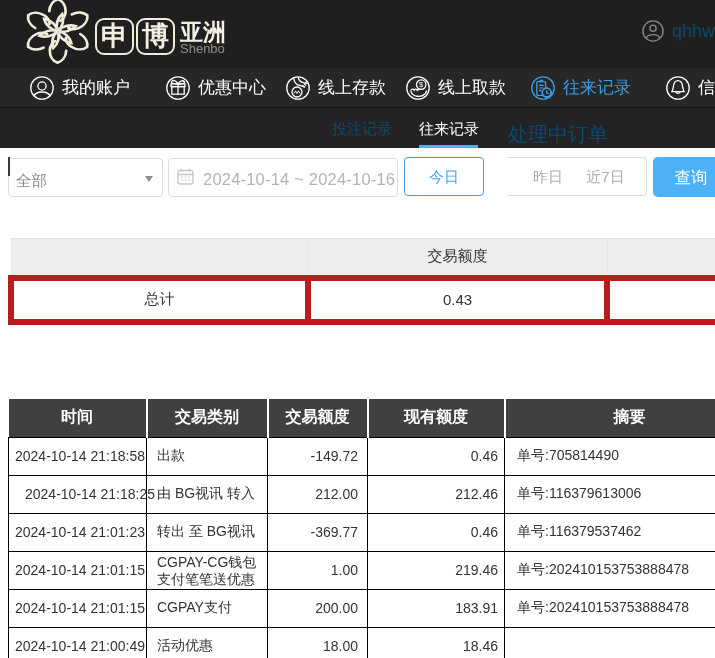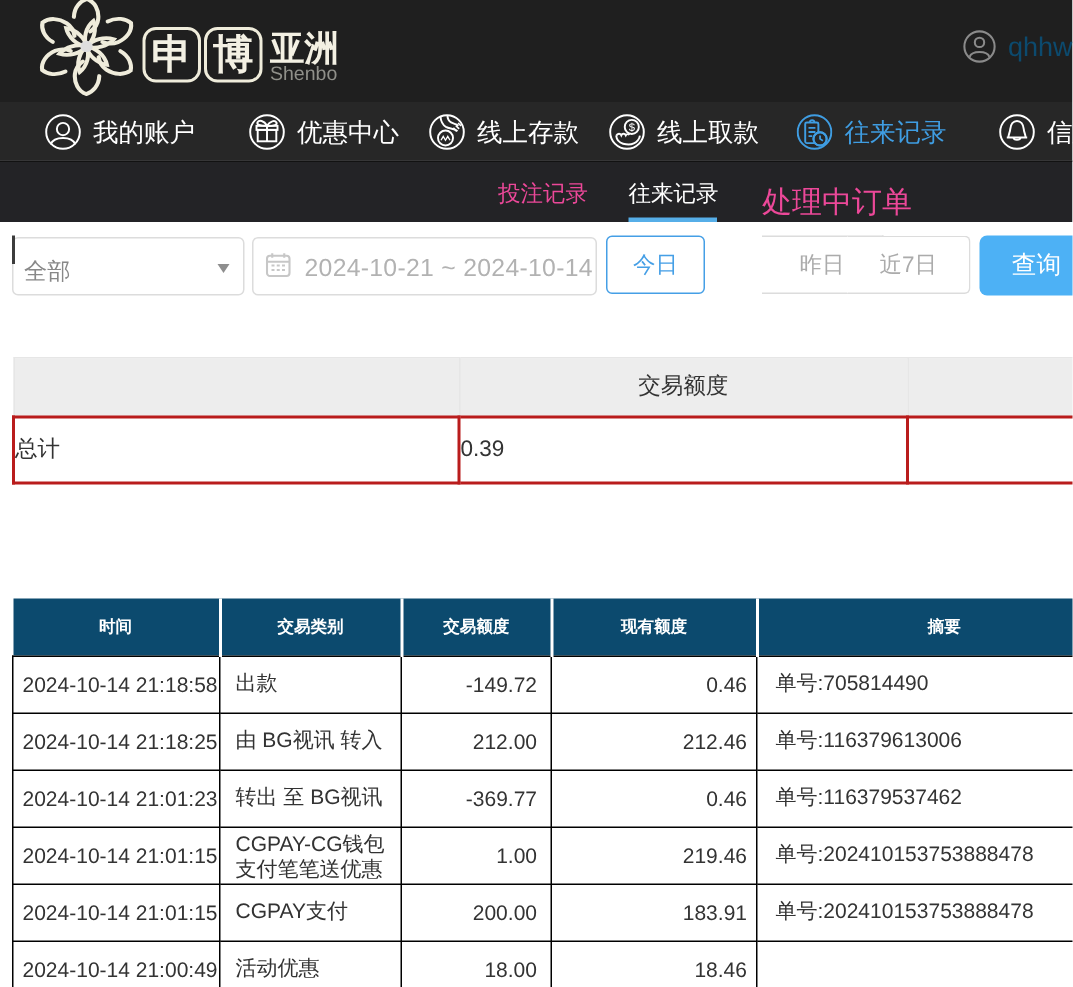--- a/index.html
+++ b/index.html
@@ -2,36 +2,36 @@
 <html><head>
 <meta charset="utf-8">
 <style>
 *{margin:0;padding:0;box-sizing:border-box}
 html,body{width:715px;height:658px;overflow:hidden}
 body{font-family:"Liberation Sans",sans-serif;background:#fff;position:relative}
 .abs{position:absolute}
 .hdr{left:0;top:0;width:715px;height:68px;background:#1f1f1f}
 .nav{left:0;top:68px;width:715px;height:39px;background:#272727}
 .sub{left:0;top:107px;width:715px;height:41px;background:#232326;border-top:1px solid #121212}
-.navitem{top:76px;height:24px;display:flex;align-items:center;color:#fff;font-size:17px;white-space:nowrap}
+.navitem{top:76px;height:24px;display:flex;align-items:flex-start;color:#fff;font-size:17px;white-space:nowrap}
 .navitem svg{margin-right:8px}
-.tab{top:120px;font-size:15px;color:#ec4899;white-space:nowrap}
+.tab{top:120px;font-size:15px;color:#0c4a6e;white-space:nowrap}
 .tab.on{color:#fff}
 .underline{left:419px;top:145px;width:59px;height:3px;background:#56aee8}
 .box{border:1px solid #dcdcdc;border-radius:4px;background:#fff}
 .selbox{left:8px;top:158px;width:155px;height:39px}
 .datebox{left:168px;top:158px;width:230px;height:39px}
 .btn{top:157px;height:39px;background:#fff;border:1px solid #dcdcdc;font-size:15px;color:#ababab;text-align:center;line-height:37px}
 .caret{left:8px;top:157px;width:2px;height:19px;background:#3c3c3c;z-index:3}
 table{border-collapse:collapse}
 .t1{left:8px;top:238px;width:746px;font-size:15px;color:#333}
 .t1 .h td{background:#ededed;height:39px;border:1px solid #e6e6e6;border-bottom:none}
-.t1 .b td{height:44px;border:2px solid #b91c1c;}
+.t1 .b td{height:44px;border:6px solid #b91c1c;text-align:center}
 .t2{left:8px;top:399px;width:746px;font-size:14px;color:#333;table-layout:fixed}
-.t2 th{background:#0c4a6e;color:#fff;height:38px;font-size:11px;font-weight:bold;border-left:2px solid #fff}
+.t2 th{background:#404040;color:#fff;height:38px;font-size:16px;font-weight:bold;border-left:2px solid #fff}
 .t2 th:first-child{border-left:none}
 .t2 td{height:38px;border:1px solid #000000;padding:0 10px;white-space:nowrap;overflow:visible}
 .t2 td.r{text-align:right;padding-right:9px}
 .t2 td.r4{text-align:right;padding-right:6px}
 </style>
 </head>
 <body>
 <div class="abs hdr"></div>
 <div class="abs nav"></div>
 <div class="abs sub"></div>
@@ -132,36 +132,36 @@
 <div class="abs caret"></div>
 <div class="abs box selbox"></div>
 <div class="abs" style="left:16px;top:171px;font-size:15.5px;color:#888">全部</div>
 <div class="abs" style="left:145px;top:176px;width:0;height:0;border-left:4.5px solid transparent;border-right:4.5px solid transparent;border-top:6px solid #8e8e8e"></div>
 <div class="abs box datebox"></div>
 <svg class="abs" style="left:177px;top:168px" width="17" height="17" viewBox="0 0 17 17" fill="none" stroke="#c7c7c7" stroke-width="1.4">
   <rect x="1" y="2.5" width="15" height="13.5" rx="2"></rect>
   <path d="M1,6.5 h15 M4.5,0.8 v3 M12.5,0.8 v3"></path>
   <path d="M4,9 h2 M7.5,9 h2 M11,9 h2 M4,12 h2 M7.5,12 h2 M11,12 h2" stroke-width="1.2"></path>
 </svg>
-<div class="abs" style="left:203px;top:170px;font-size:16.5px;color:#b2b2b2;letter-spacing:0.2px">2024-10-21 ~ 2024-10-14</div>
-<div class="abs btn" style="left:404px;width:66px;border:1px solid #459fe6;color:#459fe6;border-radius:4px;z-index:2">今日</div>
+<div class="abs" style="left:203px;top:170px;font-size:16.5px;color:#b2b2b2;letter-spacing:0.2px">2024-10-14 ~ 2024-10-16</div>
+<div class="abs btn" style="left:404px;width:80px;border:1px solid #459fe6;color:#459fe6;border-radius:4px;z-index:2">今日</div>
 <div class="abs btn" style="left:508px;width:81px;border-left:none">昨日</div>
 <div class="abs btn" style="left:565px;width:82px;border-left:none;border-radius:0 4px 4px 0">近7日</div>
 <div class="abs" style="left:653px;top:157px;width:76px;height:40px;background:#4db1f5;border-radius:5px;color:#fff;font-size:16.5px;text-align:center;line-height:40px">查询</div>
 
 <table class="abs t1">
   <tbody>
       <tr class="h">
         <td style="width:297px"></td>
         <td style="width:299px;text-align:center">交易额度</td>
         <td></td>
       </tr>
   <tr class="b">
         <td>总计</td>
-        <td>0.39</td>
+        <td>0.43</td>
         <td></td>
       </tr>
 </tbody>
   </table>
 
 <table class="abs t2">
   <tbody>
       <tr>
     <th style="width:138px">时间</th>
     <th style="width:121px">交易类别</th>
@@ -170,21 +170,21 @@
     <th>摘要</th>
   </tr>
   <tr>
         <td style="padding-left:6px">2024-10-14 21:18:58</td>
         <td>出款</td>
         <td class="r">-149.72</td>
         <td class="r4">0.46</td>
         <td style="padding-left:12px">单号:705814490</td>
       </tr>
   <tr>
-        <td style="padding-left:6px">2024-10-14 21:18:25</td>
+        <td style="padding-left:16px">2024-10-14 21:18:25</td>
         <td>由 BG视讯 转入</td>
         <td class="r">212.00</td>
         <td class="r4">212.46</td>
         <td style="padding-left:12px">单号:116379613006</td>
       </tr>
   <tr>
         <td style="padding-left:6px">2024-10-14 21:01:23</td>
         <td>转出 至 BG视讯</td>
         <td class="r">-369.77</td>
         <td class="r4">0.46</td>

